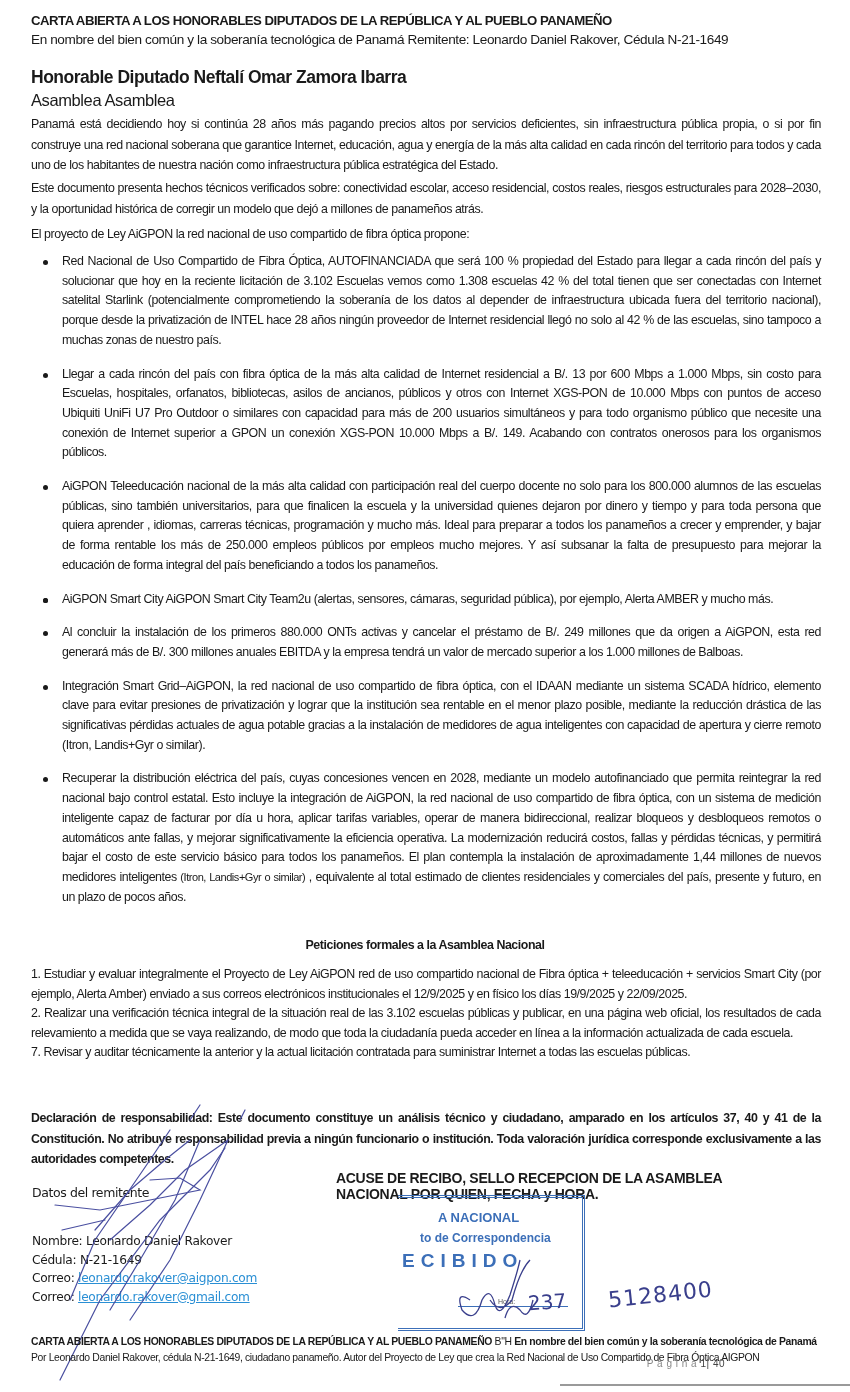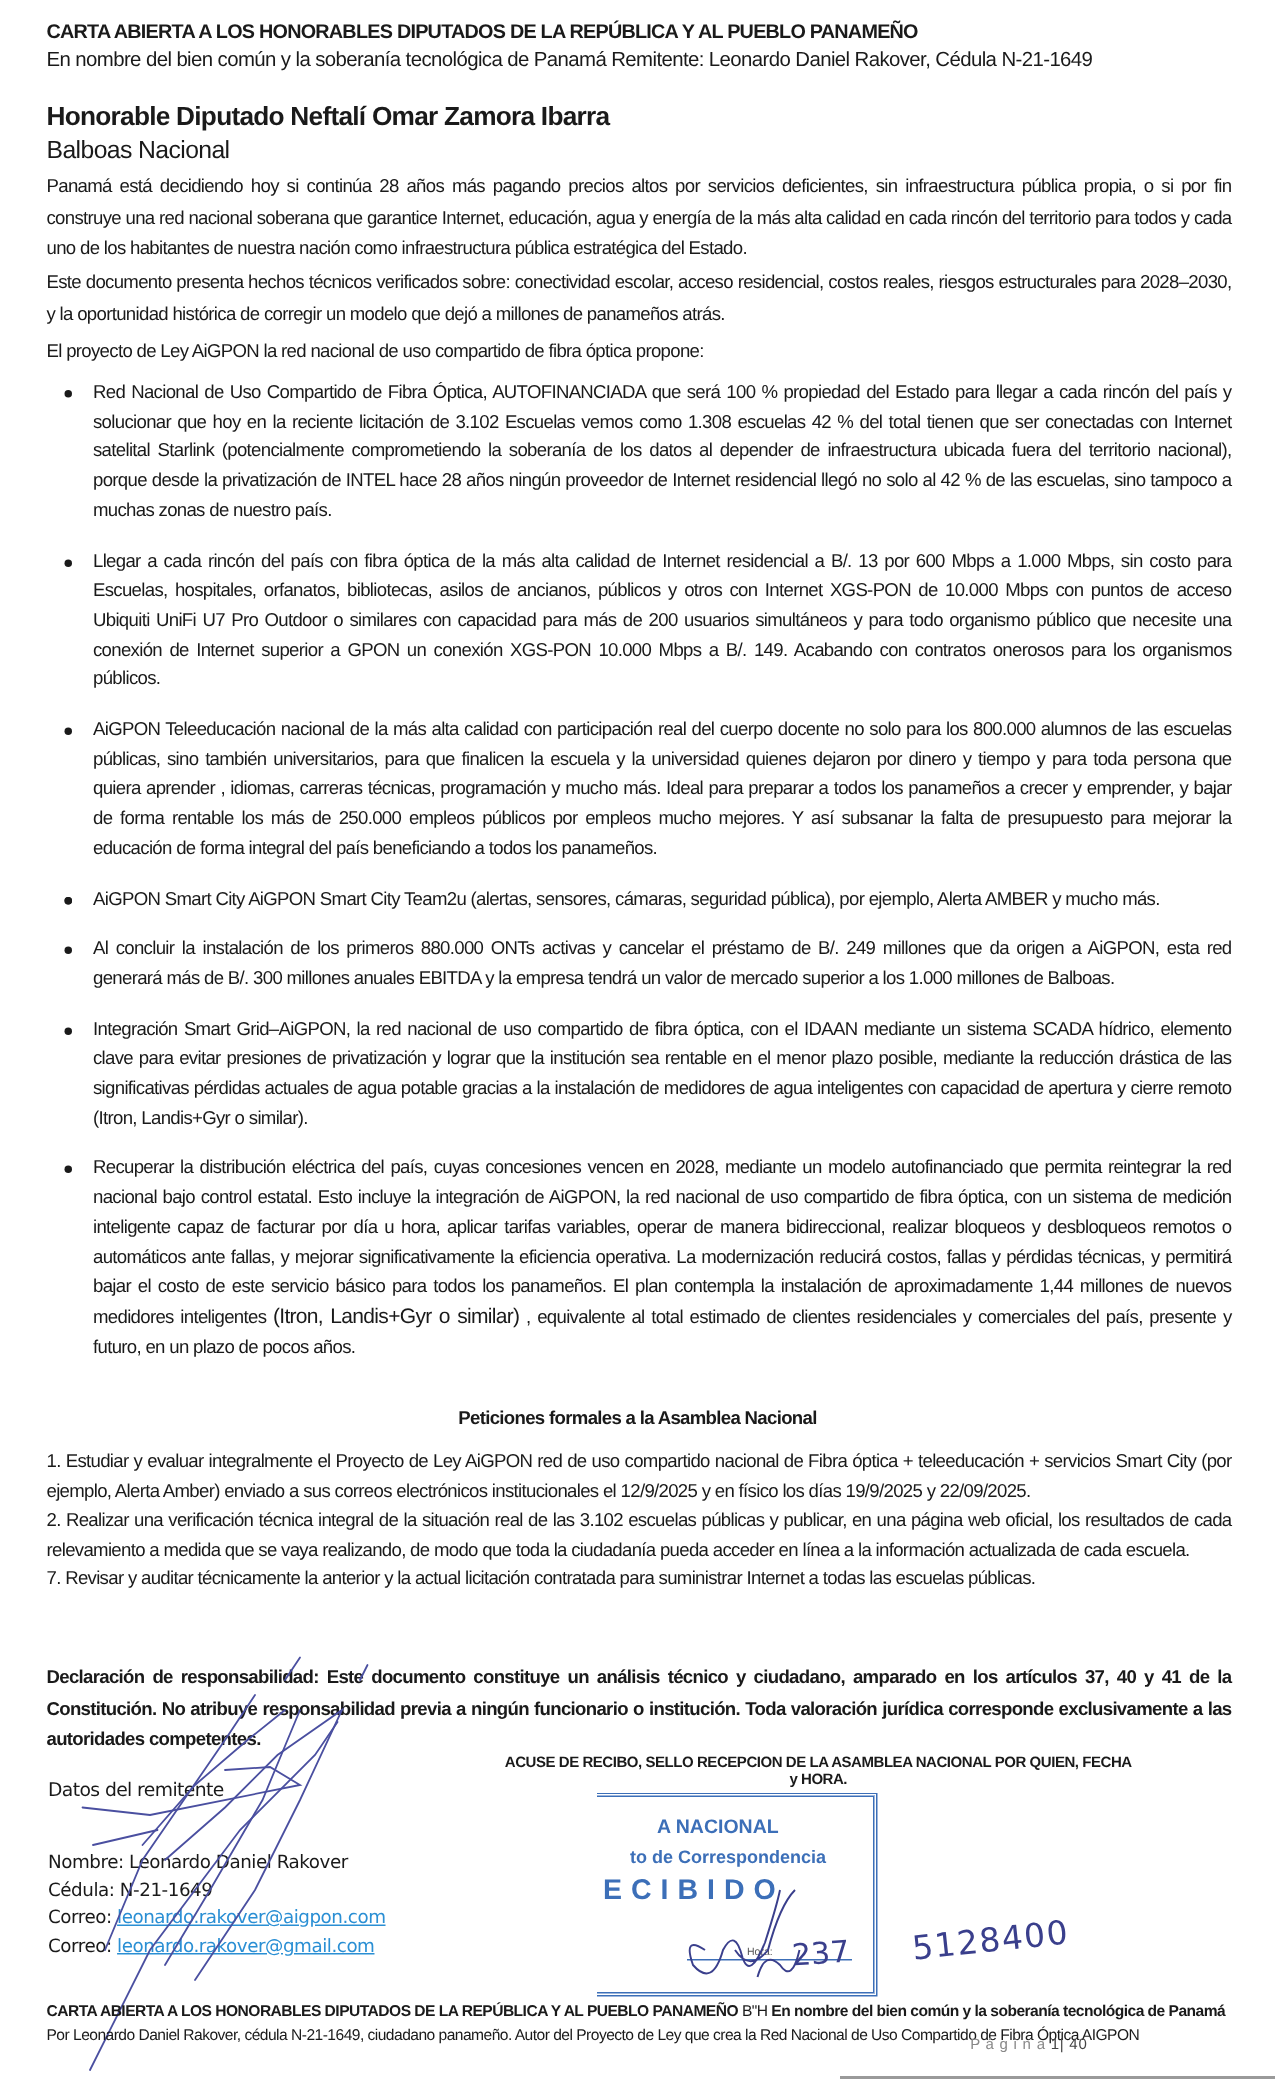--- a/index.html
+++ b/index.html
@@ -7,26 +7,26 @@
          font-family: "Liberation Sans Narrow", "Liberation Sans", sans-serif; color: #1a1a1a; }
   .page { position: absolute; left: 0; top: 0; width: 755px; height: 1392px; }
   .h-title { position: absolute; left: 31px; top: 13px; font-size: 13.2px; font-weight: bold; letter-spacing: -0.5px; }
   .h-sub { position: absolute; left: 31px; top: 32px; font-size: 13.6px; letter-spacing: -0.4px; }
   .h-addressee { position: absolute; left: 31px; top: 67px; font-size: 17.5px; font-weight: bold; letter-spacing: -0.5px; }
   .h-org { position: absolute; left: 31px; top: 91px; font-size: 16.5px; letter-spacing: -0.4px; }
   .para { position: absolute; left: 31px; width: 790px; font-size: 12.4px; line-height: 20.5px; letter-spacing: -0.45px; text-align: justify; }
   .bullets { position: absolute; left: 62px; top: 252px; width: 759px; margin: 0; padding: 0; list-style: none; }
   .bullets li { position: relative; font-size: 12.4px; line-height: 19.7px; letter-spacing: -0.45px; text-align: justify; margin-bottom: 14px; }
   .bullets li .dot { position: absolute; left: -19px; top: 8px; width: 5px; height: 5px; border-radius: 50%; background: #1a1a1a; }
-  .small { font-size: 14px; margin-top: 24px; }
+  .small { font-size: 11px; margin-top: 24px; }
   .pet-title { position: absolute; left: 0; width: 850px; top: 938px; text-align: center; font-size: 12.4px; font-weight: bold; letter-spacing: -0.45px; }
   .pet-list { position: absolute; left: 31px; top: 965px; width: 790px; font-size: 12.4px; line-height: 19.6px; letter-spacing: -0.45px; text-align: justify; }
   .pet-list div { margin: 0; }
   .decl { position: absolute; left: 31px; top: 1108px; width: 790px; font-size: 12.4px; line-height: 20.5px; font-weight: bold; letter-spacing: -0.45px; text-align: justify; }
-  .ack { position: absolute; left: 336px; top: 1170px; font-size: 10px; font-weight: bold; letter-spacing: -0.3px; text-align: center; }
+  .ack { position: absolute; left: 336px; top: 1170px; font-size: 14px; font-weight: bold; letter-spacing: -0.3px; }
   .sender-label { position: absolute; left: 32px; top: 1185px; font-size: 12.5px; font-family: "DejaVu Sans", sans-serif; letter-spacing: -0.4px; }
   .sender { position: absolute; left: 32px; top: 1232px; font-family: "DejaVu Sans", sans-serif; font-size: 12.2px; line-height: 18.5px; letter-spacing: -0.3px; }
   .sender a { color: #2a8fd4; text-decoration: underline; }
   .stamp { position: absolute; left: 398px; top: 1195px; width: 184px; height: 130px; border-right: 3px double #3c6fb8; border-top: 3px double #3c6fb8; border-bottom: 3px double #3c6fb8; color: #3c6fb8; font-family: "Liberation Sans", sans-serif; }
   .stamp .s1 { position: absolute; left: 40px; top: 12px; font-size: 13px; font-weight: bold; }
   .stamp .s2 { position: absolute; left: 22px; top: 33px; font-size: 12px; font-weight: bold; text-align: center; }
   .stamp .s3 { position: absolute; left: 4px; top: 52px; font-size: 19px; font-weight: bold; letter-spacing: 6px; }
   .stamp .s4 { position: absolute; left: 100px; top: 100px; font-size: 7px; color: #555; }
   .stamp .line { position: absolute; left: 60px; top: 108px; width: 110px; height: 0; border-top: 1px solid #3c6fb8; }
   .hand { position: absolute; font-family: "DejaVu Sans", sans-serif; color: #3a3f8c; font-weight: normal; }
@@ -40,21 +40,21 @@
   .edge { position: absolute; left: 560px; top: 1384px; width: 290px; height: 2px; background: #9a9a9a; }
 </style>
 </head>
 <body>
 
 <div class="page">
 
   <div class="h-title">CARTA ABIERTA A LOS HONORABLES DIPUTADOS DE LA REPÚBLICA Y AL PUEBLO PANAMEÑO</div>
   <div class="h-sub">En nombre del bien común y la soberanía tecnológica de Panamá Remitente: Leonardo Daniel Rakover, Cédula N-21-1649</div>
   <div class="h-addressee">Honorable Diputado Neftalí Omar Zamora Ibarra</div>
-  <div class="h-org">Balboas Nacional</div>
+  <div class="h-org">Asamblea Asamblea</div>
 
   <div class="para" style="top:114px;">Panamá está decidiendo hoy si continúa 28 años más pagando precios altos por servicios deficientes, sin infraestructura pública propia, o si por fin construye una red nacional soberana que garantice Internet, educación, agua y energía de la más alta calidad en cada rincón del territorio para todos y cada uno de los habitantes de nuestra nación como infraestructura pública estratégica del Estado.</div>
   <div class="para" style="top:178px;">Este documento presenta hechos técnicos verificados sobre: conectividad escolar, acceso residencial, costos reales, riesgos estructurales para 2028–2030, y la oportunidad histórica de corregir un modelo que dejó a millones de panameños atrás.</div>
   <div class="para" style="top:224px;">El proyecto de Ley AiGPON la red nacional de uso compartido de fibra óptica propone:</div>
 
   <ul class="bullets">
     <li><span class="dot"></span><span>Red Nacional de Uso Compartido de Fibra Óptica, AUTOFINANCIADA que será 100 % propiedad del Estado para llegar a cada rincón del país y solucionar que  hoy en la reciente licitación de 3.102 Escuelas vemos como 1.308 escuelas 42 % del total tienen que ser conectadas con Internet satelital Starlink (potencialmente comprometiendo la soberanía de los datos al depender de infraestructura ubicada fuera del territorio nacional), porque desde la privatización de INTEL hace 28 años ningún proveedor de Internet residencial llegó no solo al 42 % de las escuelas, sino tampoco a muchas zonas de nuestro país.</span></li>
     <li><span class="dot"></span><span>Llegar a cada rincón del país con fibra óptica de la más alta calidad de Internet residencial a B/. 13 por  600 Mbps a 1.000 Mbps, sin costo para Escuelas, hospitales, orfanatos, bibliotecas, asilos de ancianos, públicos y otros con Internet XGS-PON de 10.000 Mbps con puntos de acceso Ubiquiti UniFi U7 Pro Outdoor o similares con capacidad para más de 200 usuarios simultáneos y para todo organismo público que necesite una conexión de Internet superior a GPON un conexión  XGS-PON 10.000 Mbps a B/. 149. Acabando con contratos onerosos para los organismos públicos.</span></li>
     <li><span class="dot"></span><span>AiGPON Teleeducación nacional de la más alta calidad con participación real del cuerpo docente no solo para los 800.000 alumnos de las escuelas públicas, sino también universitarios, para que finalicen la escuela y la universidad quienes dejaron por dinero y tiempo y para toda persona que quiera aprender , idiomas, carreras técnicas, programación y mucho más. Ideal para preparar a todos los panameños a crecer y emprender, y  bajar de forma rentable los más de 250.000 empleos públicos por empleos mucho mejores. Y así subsanar la falta de presupuesto para mejorar la educación de forma integral del país beneficiando a todos los panameños.</span></li>
     <li><span class="dot"></span></li>

